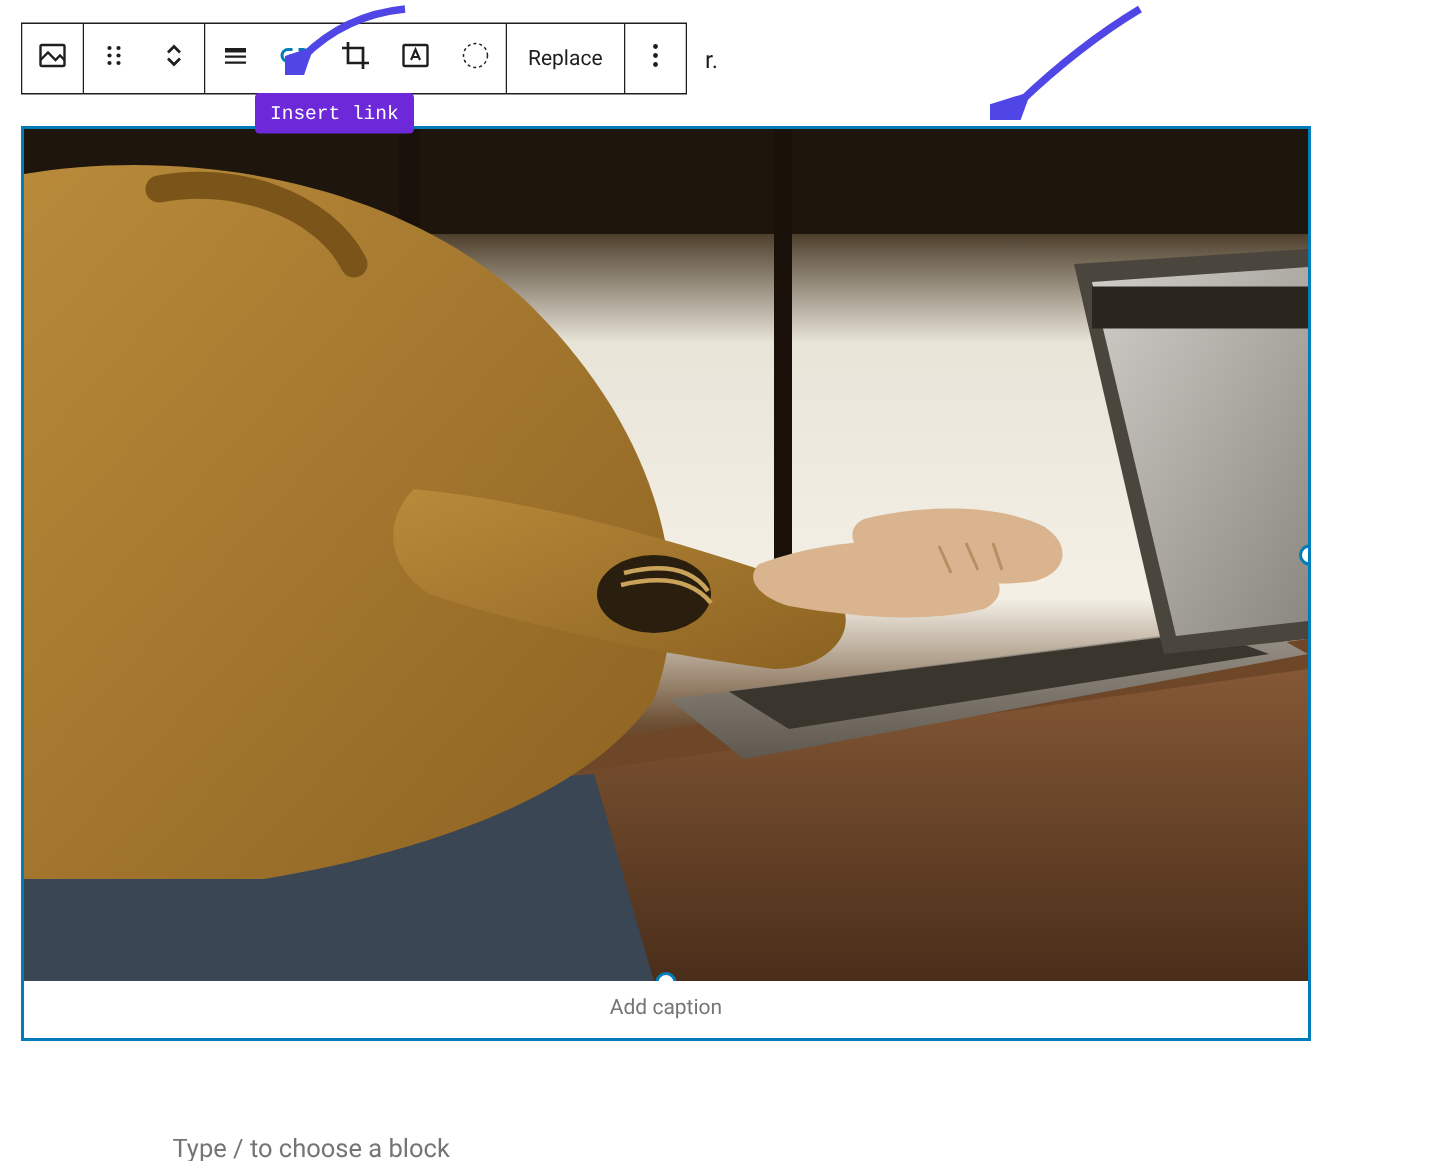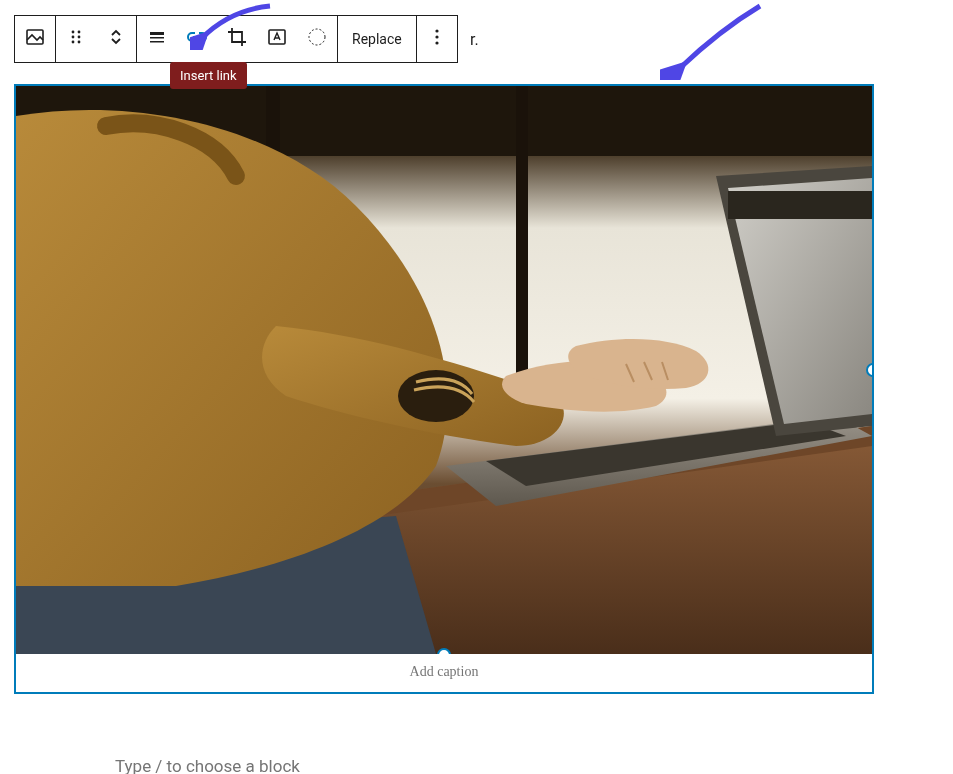--- a/index.html
+++ b/index.html
@@ -42,44 +42,44 @@
       width: auto;
       padding: 0 14px;
       font-size: 14px;
     }
     .tool-btn svg { width: 24px; height: 24px; }
     
     .tooltip {
       position: absolute;
       top: 62px;
       left: 170px;
-      background: #7f1d1d;
+      background: #6d28d9;
       color: #fff;
       font-size: 13px;
       padding: 6px 10px;
       border-radius: 3px;
       white-space: nowrap;
       z-index: 20;
+      font-family: Liberation Mono, monospace;
     }
     
     .bg-text {
       position: absolute;
       top: 30px;
       left: 470px;
       font-size: 16px;
       color: #1e1e1e;
     }
     
     .image-block {
       position: absolute;
       top: 84px;
       left: 14px;
       width: 860px;
       border: 2px solid #007cba;
-      font-family: Liberation Serif, serif;
     }
     .image-wrap {
       width: 100%;
       height: 568px;
       position: relative;
       overflow: hidden;
     }
     .image-wrap svg { display: block; }
     .resize-handle {
       position: absolute;

